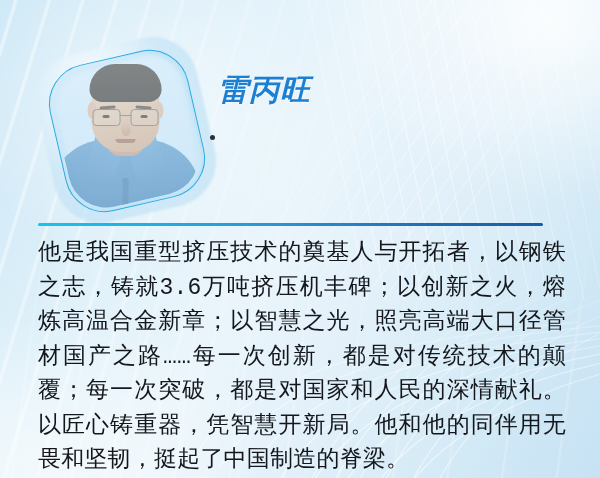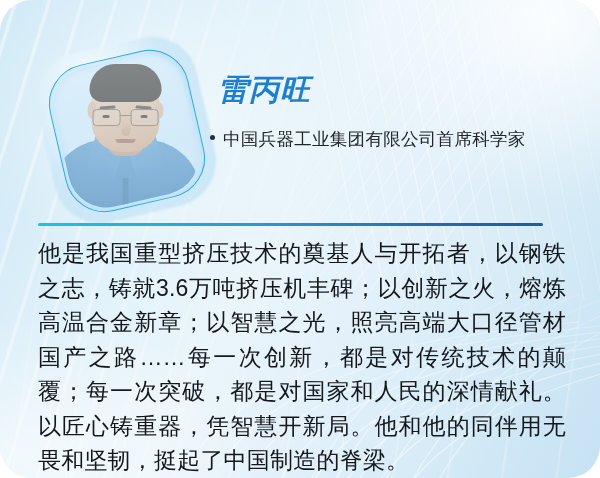--- a/index.html
+++ b/index.html
@@ -5,31 +5,30 @@
   html, body {
     margin: 0;
     padding: 0;
     background: #ffffff;
   }
   #card {
     position: relative;
     width: 600px;
     height: 478px;
     overflow: hidden;
-    font-family: Liberation Sans, sans-serif;
+    font-family: Liberation Mono, monospace;
     background: linear-gradient(118deg,
         #cfe9f7 0%,
         #d6ecf8 14%,
         #e2f2fa 30%,
         #eaf5fb 46%,
         #e4f1fa 60%,
         #d8ecf7 76%,
         #cde6f5 90%,
         #c6e2f3 100%);
-    border-radius: 32px;
   }
 
   
   .bg-layer {
     position: absolute;
     inset: 0;
     pointer-events: none;
   }
   
   .bg-streaks {
@@ -347,20 +346,19 @@
         <div class="ph-mouth"></div>
       </div>
     </div>
     <div class="portrait-frame"></div>
   </div>
 
   <div id="name">雷丙旺</div>
 
   <div id="title-row">
     <span id="title-bullet"></span>
-    <span id="title-text">中国兵器工业集团有限公司首席科学家</span>
   </div>
 
   <div id="divider"></div>
 
   <div id="body-text">他是我国重型挤压技术的奠基人与开拓者，以钢铁之志，铸就3.6万吨挤压机丰碑；以创新之火，熔炼高温合金新章；以智慧之光，照亮高端大口径管材国产之路……每一次创新，都是对传统技术的颠覆；每一次突破，都是对国家和人民的深情献礼。以匠心铸重器，凭智慧开新局。他和他的同伴用无畏和坚韧，挺起了中国制造的脊梁。</div>
 
 </div>
 
 </body></html>

